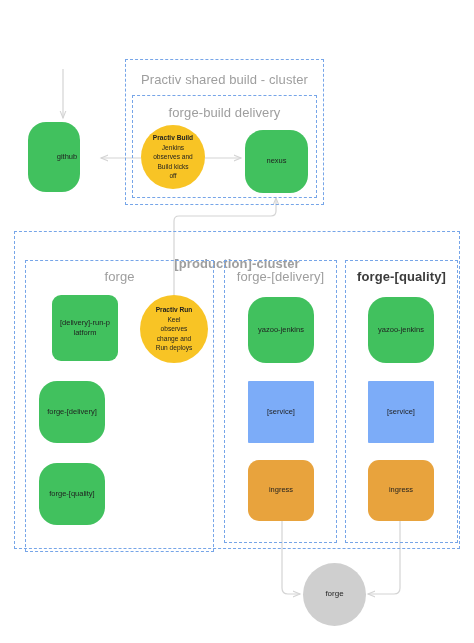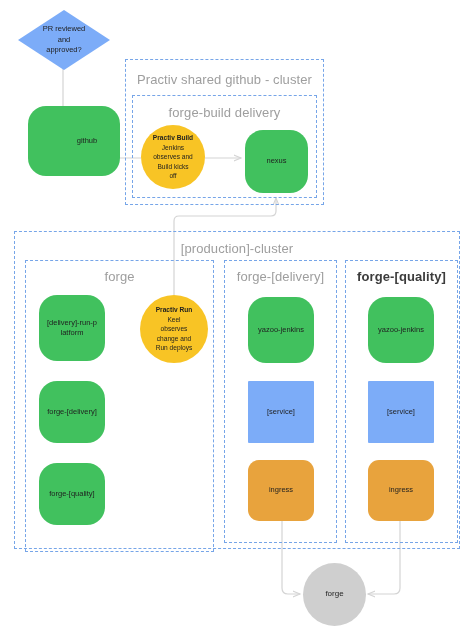--- a/index.html
+++ b/index.html
@@ -136,73 +136,63 @@
     <g>
       <path d="M282,521 L282,588 Q282,594 288,594 L300,594" fill="none" stroke="#d4d4d4" stroke-width="1.2" marker-end="url(#arrow)"></path>
     </g>
 
     <g>
       <path d="M400,521 L400,588 Q400,594 394,594 L368,594" fill="none" stroke="#d4d4d4" stroke-width="1.2" marker-end="url(#arrow)"></path>
     </g>
   </svg>
 
   <div class="cluster" style="left:125px; top:59px; width:199px; height:146px;">
-    <div class="cluster-title" style="top:12px;">Practiv shared github - cluster</div>
+    <div class="cluster-title" style="top:12px;">Practiv shared build - cluster</div>
   </div>
 
   <div class="cluster" style="left:132px; top:95px; width:185px; height:103px;">
     <div class="cluster-title" style="top:9px;">forge-build delivery</div>
   </div>
 
   <div class="cluster" style="left:14px; top:231px; width:446px; height:318px;">
-    <div class="cluster-title" style="top:9px;">[production]-cluster</div>
+    <div class="cluster-title" style="top:24px;font-weight:bold;">[production]-cluster</div>
   </div>
 
   <div class="cluster" style="left:25px; top:260px; width:189px; height:292px;">
     <div class="cluster-title" style="top:8px;">forge</div>
   </div>
 
   <div class="cluster" style="left:224px; top:260px; width:113px; height:283px;">
     <div class="cluster-title" style="top:8px;">forge-[delivery]</div>
   </div>
 
   <div class="cluster" style="left:345px; top:260px; width:113px; height:283px;">
     <div class="cluster-title strong" style="top:8px;">forge-[quality]</div>
   </div>
 
-  <div class="node diamond-wrap" style="left:18px; top:10px; width:92px; height:60px;">
-    <div class="diamond-shape">
-      <svg viewBox="0 0 92 60" preserveAspectRatio="none" xmlns="http://www.w3.org/2000/svg">
-        <polygon points="46,0 92,30 46,60 0,30" fill="#7cacf8"></polygon>
-      </svg>
-    </div>
-    <div class="diamond-label node-label">PR reviewed
-and
-approved?</div>
-  </div>
-
-  <div class="node green" style="left:28px; top:106px; width:92px; height:70px;padding-left:28px;">
+
+  <div class="node green" style="left:28px; top:122px; width:52px; height:70px;padding-left:28px;">
     <span class="node-label">github</span>
   </div>
 
   <div class="node yellow-circle" style="left:141px; top:125px; width:64px; height:64px;">
     <div>
       <span class="bold-line node-label">Practiv Build</span>
       <span class="node-label">Jenkins
 observes and
 Build kicks
 off</span>
     </div>
   </div>
 
   <div class="node green" style="left:245px; top:130px; width:63px; height:63px;align-items:center;">
     <span class="node-label">nexus</span>
   </div>
 
-  <div class="node green" style="left:39px; top:295px; width:66px; height:66px;">
+  <div class="node green" style="left:52px; top:295px; width:66px; height:66px;border-radius:9px;">
     <span class="node-label">[delivery]-run-p
 latform</span>
   </div>
 
   <div class="node yellow-circle" style="left:140px; top:295px; width:68px; height:68px;">
     <div>
       <span class="bold-line node-label">Practiv Run</span>
       <span class="node-label">Keel
 observes
 change and

